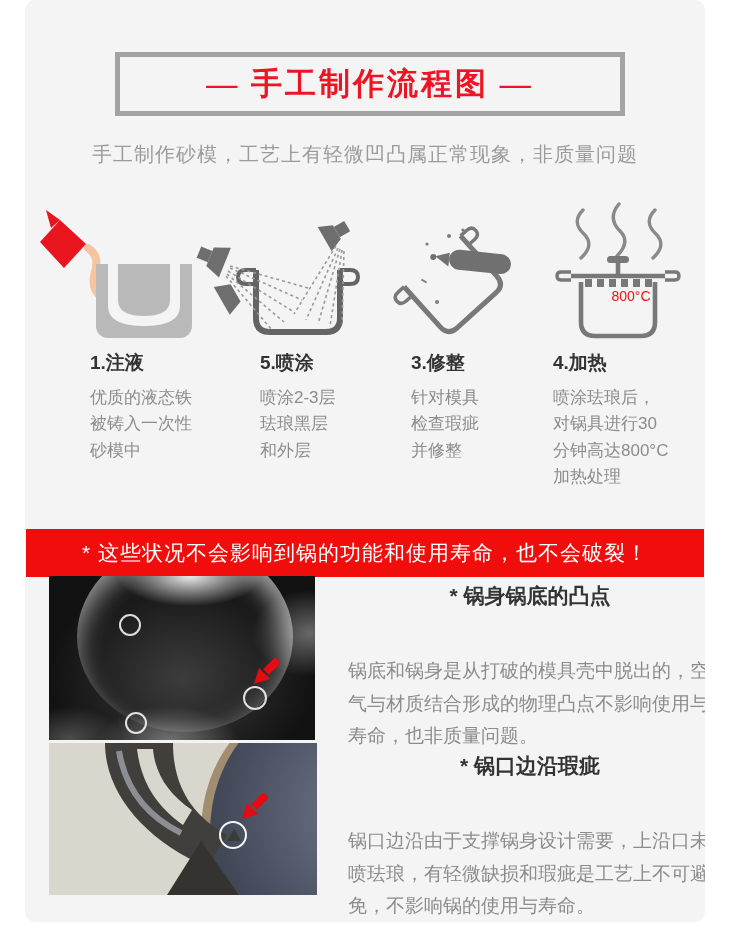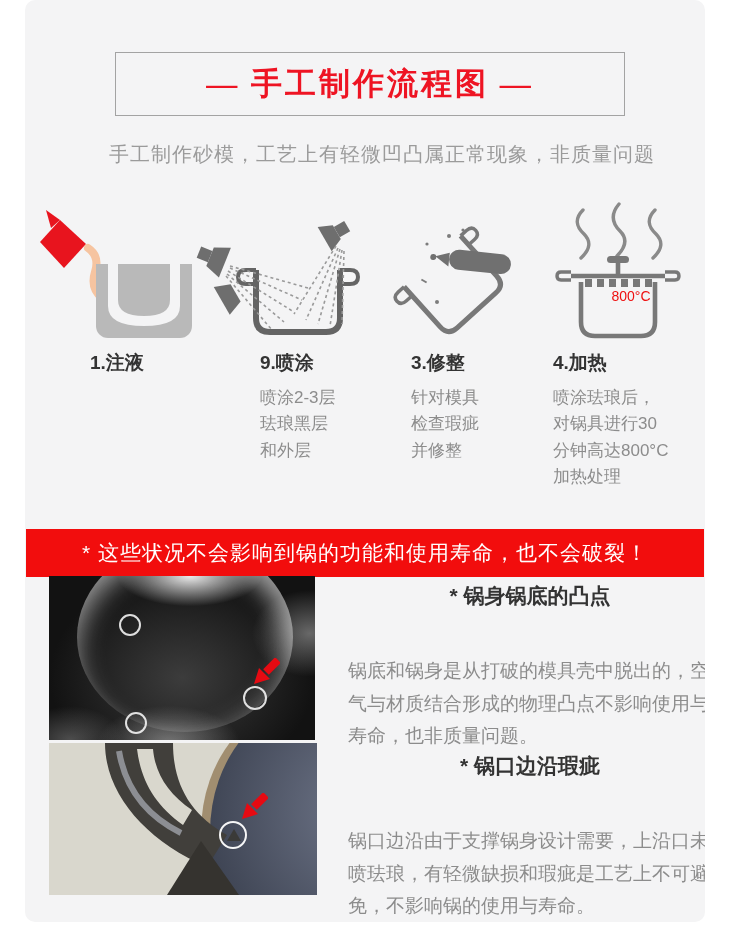--- a/index.html
+++ b/index.html
@@ -3,24 +3,24 @@
 <meta charset="utf-8">
 <style>
   * { margin:0; padding:0; box-sizing:border-box; }
   html,body { width:730px; height:938px; background:#ffffff;
     font-family:"Liberation Sans","DejaVu Sans",sans-serif; }
   .card { position:absolute; left:25px; top:0; width:680px; height:922px;
     background:#f4f4f5; border-radius:10px; overflow:hidden; }
 
   
   .title-box { position:absolute; left:90px; top:52px; width:510px; height:64px;
-    border:1px solid #a3a3a3; display:flex; align-items:center; justify-content:center; }
+    border:5px solid #a3a3a3; display:flex; align-items:center; justify-content:center; }
   .title-box h1 { font-family:"Liberation Serif","DejaVu Serif",serif;
     font-size:31px; font-weight:bold; color:#ee1423; letter-spacing:3px; }
-  .subtitle { position:absolute; top:141px; left:17px; width:100%; text-align:center;
+  .subtitle { position:absolute; top:141px; left:0; width:100%; text-align:center;
     font-size:20px; color:#9b9b9b; letter-spacing:1px; }
 
   
   .steps { position:absolute; left:65px; top:200px; display:flex; }
   .step { position:relative; }
   .step:nth-child(1){ width:170px; } .step:nth-child(2){ width:151px; }
   .step:nth-child(3){ width:142px; } .step:nth-child(4){ width:160px; }
   .icon-box { position:relative; height:148px; }
   .icon-box svg { position:absolute; }
   .step h3 { font-size:19px; font-weight:bold; color:#333; margin:2px 0 9px; }
@@ -87,20 +87,23 @@
         <svg style="left:-54px;top:8px" width="160" height="138" viewBox="0 0 160 138">
           <polygon points="24,12 50,36 28,60 4,34" fill="#e8141e"></polygon>
           <polygon points="24,12 10,2 15,20" fill="#e8141e"></polygon>
           <path d="M52,40 q12,8 7,24 q-5,16 7,26" stroke="#f6c4a0" stroke-width="8" fill="none" stroke-linecap="round"></path>
           <path d="M60,56 h96 v62 a12,12 0 0 1 -12,12 h-72 a12,12 0 0 1 -12,-12 z" fill="#b9b9b9"></path>
           <path d="M72,50 h72 v48 q0,20 -36,20 t-36,-20 z" fill="#f4f4f5"></path>
           <path d="M82,56 h52 v36 q0,16 -26,16 t-26,-16 z" fill="#b9b9b9"></path>
         </svg>
       </div>
       <h3>1.注液</h3>
+      <p class="step-desc">优质的液态铁
+被铸入一次性
+砂模中</p>
     </div>
 
     <div class="step">
       <div class="icon-box">
         <svg style="left:-70px;top:18px" width="180" height="125" viewBox="0 0 180 125">
           <g fill="none" stroke="#646464" stroke-width="6">
             <path d="M66,52 v48 q0,14 14,14 h56 q14,0 14,-14 V52"></path>
             <path d="M66,52 h-10 q-8,0 -8,7 q0,7 8,7 h10" stroke-width="4"></path>
             <path d="M150,52 h10 q8,0 8,7 q0,7 -8,7 h-10" stroke-width="4"></path>
           </g>
@@ -122,21 +125,21 @@
           </g>
           <g stroke="#9a9a9a" stroke-width="1.6" stroke-dasharray="3,3">
             <line x1="146" y1="28" x2="104" y2="96"></line>
               <line x1="148" y1="30" x2="116" y2="102"></line>
             <line x1="150" y1="31" x2="128" y2="106"></line>
               <line x1="152" y1="32" x2="140" y2="108"></line>
             <line x1="154" y1="33" x2="152" y2="106"></line>
           </g>
         </svg>
       </div>
-      <h3>9.喷涂</h3>
+      <h3>5.喷涂</h3>
       <p class="step-desc">喷涂2-3层
 珐琅黑层
 和外层</p>
     </div>
 
     <div class="step">
       <div class="icon-box">
         <svg style="left:-20px;top:14px" width="130" height="130" viewBox="0 0 130 130">
           <g fill="none" stroke="#787878" stroke-width="5" transform="rotate(-42 55 70)">
             <path d="M22,44 v54 q0,12 12,12 h52 q12,0 12,-12 V44"></path>

